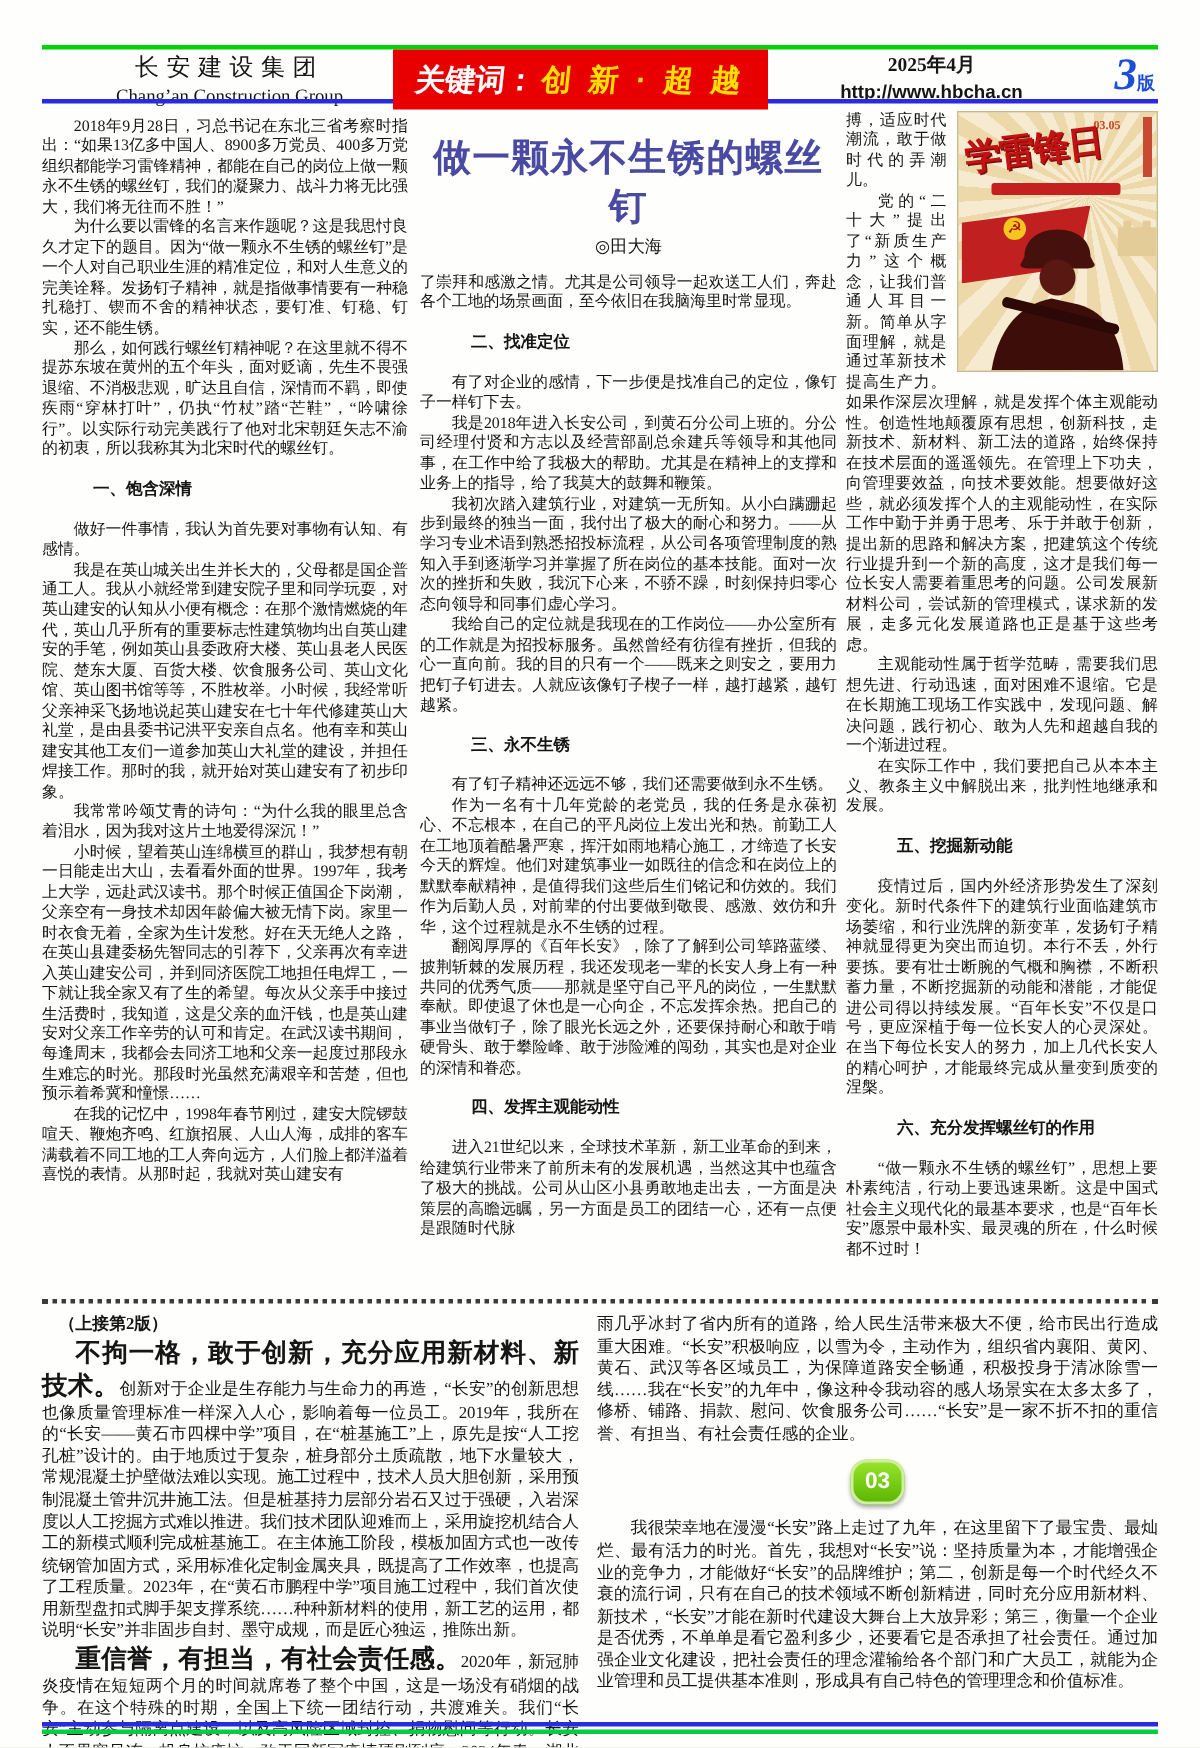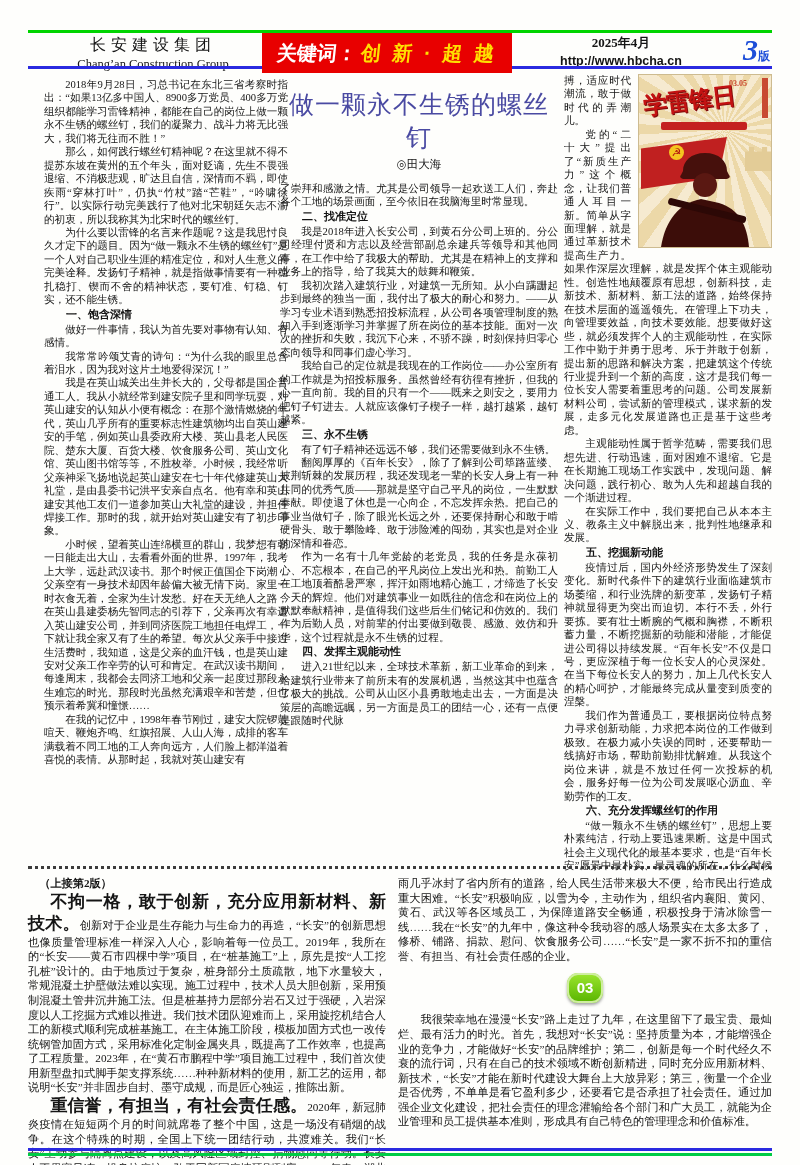--- a/index.html
+++ b/index.html
@@ -18,28 +18,28 @@
   .kw-label{color:#ffffff;transform:skewX(-6deg);}
   .kw-words{color:#ffe000;letter-spacing:3px;transform:skewX(-6deg);}
   .dateurl{position:absolute;left:498px;top:1px;width:190px;text-align:center;font-weight:bold;}
   .m-date{font-size:13px;}
   .m-url{font-size:12.5px;margin-top:2px;font-family:"Liberation Sans","DejaVu Sans",sans-serif;}
   .pageno{position:absolute;right:2px;top:2px;color:#1d4ed8;white-space:nowrap;}
   .pageno .num{font-size:30px;font-style:italic;font-weight:bold;line-height:30px;}
   .pageno .suf{font-size:12px;font-weight:bold;}
   
   .col{position:absolute;overflow:hidden;}
-  .col1{left:44px;top:78px;width:244px;height:792px;}
+  .col1{left:28px;top:78px;width:244px;height:792px;}
   .col2{left:280px;top:80px;width:278px;height:790px;}
   .col3{left:564px;top:74px;width:208px;height:800px;}
   p.para{margin:0;text-indent:2em;text-align:justify;font-size:10.6px;line-height:1.27;}
   p.para.ni{text-indent:0;}
-  p.sec-head{margin:0;text-indent:2em;font-weight:bold;font-size:11px;line-height:1.45;
+  p.sec-head{margin:12px;text-indent:2em;font-weight:bold;font-size:11px;line-height:1.45;
              font-family:"Liberation Sans","DejaVu Sans",sans-serif;}
-  .title{margin:8px 0 3px;text-align:center;font-size:25px;font-weight:normal;color:#4a4aa2;
+  .title{margin:8px 0 3px;text-align:center;font-size:25px;font-weight:bold;color:#4a4aa2;
          letter-spacing:1px;font-family:"Liberation Sans","DejaVu Sans",sans-serif;}
   .author{margin:0 0 10px;text-align:center;font-weight:normal;font-size:11.5px;}
   
   .poster{position:relative;float:right;width:132px;height:172px;margin:0 0 5px 7px;overflow:hidden;
           border:1px solid #cdbb90;
           background:repeating-conic-gradient(from -100deg at 65% 32%, #f6ead0 0 7deg, #ecd8a8 7deg 14deg);}
   .poster-date{position:absolute;top:4px;right:24px;color:#c8452c;font-size:8px;font-weight:bold;}
   .poster-side{position:absolute;top:3px;right:3px;width:6px;height:40px;background:#c84a32;}
   .poster-title{position:absolute;top:12px;left:4px;width:122px;color:#c31212;font-weight:bold;font-size:24px;
                 line-height:1;letter-spacing:-1px;transform:rotate(-7deg);
@@ -89,43 +89,44 @@
       <div class="m-url">http://www.hbcha.cn</div>
     </div>
     <div class="pageno">
       <span class="num">3</span><span class="suf">版</span>
     </div>
   </div>
   <div class="rule-blue-top"></div>
 
   <div class="col col1">
       <p class="para">2018年9月28日，习总书记在东北三省考察时指出：“如果13亿多中国人、8900多万党员、400多万党组织都能学习雷锋精神，都能在自己的岗位上做一颗永不生锈的螺丝钉，我们的凝聚力、战斗力将无比强大，我们将无往而不胜！”</p>
+      <p class="para">为什么要以雷锋的名言来作题呢？这是我思忖良久才定下的题目。因为“做一颗永不生锈的螺丝钉”是一个人对自己职业生涯的精准定位，和对人生意义的完美诠释。发扬钉子精神，就是指做事情要有一种稳扎稳打、锲而不舍的精神状态，要钉准、钉稳、钉实，还不能生锈。</p>
       <p class="para">那么，如何践行螺丝钉精神呢？在这里就不得不提苏东坡在黄州的五个年头，面对贬谪，先生不畏强退缩、不消极悲观，旷达且自信，深情而不羁，即使疾雨“穿林打叶”，仍执“竹杖”踏“芒鞋”，“吟啸徐行”。以实际行动完美践行了他对北宋朝廷矢志不渝的初衷，所以我称其为北宋时代的螺丝钉。</p>
-      <p class="para">为什么要以雷锋的名言来作题呢？这是我思忖良久才定下的题目。因为“做一颗永不生锈的螺丝钉”是一个人对自己职业生涯的精准定位，和对人生意义的完美诠释。发扬钉子精神，就是指做事情要有一种稳扎稳打、锲而不舍的精神状态，要钉准、钉稳、钉实，还不能生锈。</p>
       <p class="sec-head">一、饱含深情</p>
       <p class="para">做好一件事情，我认为首先要对事物有认知、有感情。</p>
+      <p class="para">我是在英山城关出生并长大的，父母都是国企普通工人。我从小就经常到建安院子里和同学玩耍，对英山建安的认知从小便有概念：在那个激情燃烧的年代，英山几乎所有的重要标志性建筑物均出自英山建安的手笔，例如英山县委政府大楼、英山县老人民医院、楚东大厦、百货大楼、饮食服务公司、英山文化馆、英山图书馆等等，不胜枚举。小时候，我经常听父亲神采飞扬地说起英山建安在七十年代修建英山大礼堂，是由县委书记洪平安亲自点名。他有幸和英山建安其他工友们一道参加英山大礼堂的建设，并担任焊接工作。那时的我，就开始对英山建安有了初步印象。</p>
       <p class="para">我常常吟颂艾青的诗句：“为什么我的眼里总含着泪水，因为我对这片土地爱得深沉！”</p>
-      <p class="para">我是在英山城关出生并长大的，父母都是国企普通工人。我从小就经常到建安院子里和同学玩耍，对英山建安的认知从小便有概念：在那个激情燃烧的年代，英山几乎所有的重要标志性建筑物均出自英山建安的手笔，例如英山县委政府大楼、英山县老人民医院、楚东大厦、百货大楼、饮食服务公司、英山文化馆、英山图书馆等等，不胜枚举。小时候，我经常听父亲神采飞扬地说起英山建安在七十年代修建英山大礼堂，是由县委书记洪平安亲自点名。他有幸和英山建安其他工友们一道参加英山大礼堂的建设，并担任焊接工作。那时的我，就开始对英山建安有了初步印象。</p>
       <p class="para">小时候，望着英山连绵横亘的群山，我梦想有朝一日能走出大山，去看看外面的世界。1997年，我考上大学，远赴武汉读书。那个时候正值国企下岗潮，父亲空有一身技术却因年龄偏大被无情下岗。家里一时衣食无着，全家为生计发愁。好在天无绝人之路，在英山县建委杨先智同志的引荐下，父亲再次有幸进入英山建安公司，并到同济医院工地担任电焊工，一下就让我全家又有了生的希望。每次从父亲手中接过生活费时，我知道，这是父亲的血汗钱，也是英山建安对父亲工作辛劳的认可和肯定。在武汉读书期间，每逢周末，我都会去同济工地和父亲一起度过那段永生难忘的时光。那段时光虽然充满艰辛和苦楚，但也预示着希冀和憧憬……</p>
       <p class="para">在我的记忆中，1998年春节刚过，建安大院锣鼓喧天、鞭炮齐鸣、红旗招展、人山人海，成排的客车满载着不同工地的工人奔向远方，人们脸上都洋溢着喜悦的表情。从那时起，我就对英山建安有</p>
     </div>
 
   <div class="col col2">
     <h1 class="title">做一颗永不生锈的螺丝钉</h1>
     <div class="author">◎田大海</div>
     <div>
         <p class="para ni">了崇拜和感激之情。尤其是公司领导一起欢送工人们，奔赴各个工地的场景画面，至今依旧在我脑海里时常显现。</p>
         <p class="sec-head">二、找准定位</p>
+        <p class="para">有了对企业的感情，下一步便是找准自己的定位，像钉子一样钉下去。</p>
         <p class="para">我是2018年进入长安公司，到黄石分公司上班的。分公司经理付贤和方志以及经营部副总余建兵等领导和其他同事，在工作中给了我极大的帮助。尤其是在精神上的支撑和业务上的指导，给了我莫大的鼓舞和鞭策。</p>
         <p class="para">我初次踏入建筑行业，对建筑一无所知。从小白蹒跚起步到最终的独当一面，我付出了极大的耐心和努力。——从学习专业术语到熟悉招投标流程，从公司各项管理制度的熟知入手到逐渐学习并掌握了所在岗位的基本技能。面对一次次的挫折和失败，我沉下心来，不骄不躁，时刻保持归零心态向领导和同事们虚心学习。</p>
         <p class="para">我给自己的定位就是我现在的工作岗位——办公室所有的工作就是为招投标服务。虽然曾经有彷徨有挫折，但我的心一直向前。我的目的只有一个——既来之则安之，要用力把钉子钉进去。人就应该像钉子楔子一样，越打越紧，越钉越紧。</p>
         <p class="sec-head">三、永不生锈</p>
         <p class="para">有了钉子精神还远远不够，我们还需要做到永不生锈。</p>
+        <p class="para">作为一名有十几年党龄的老党员，我的任务是永葆初心、不忘根本，在自己的平凡岗位上发出光和热。前勤工人在工地顶着酷暑严寒，挥汗如雨地精心施工，才缔造了长安今天的辉煌。他们对建筑事业一如既往的信念和在岗位上的默默奉献精神，是值得我们这些后生们铭记和仿效的。我们作为后勤人员，对前辈的付出要做到敬畏、感激、效仿和升华，这个过程就是永不生锈的过程。</p>
         <p class="para">翻阅厚厚的《百年长安》，除了了解到公司筚路蓝缕、披荆斩棘的发展历程，我还发现老一辈的长安人身上有一种共同的优秀气质——那就是坚守自己平凡的岗位，一生默默奉献。即使退了休也是一心向企，不忘发挥余热。把自己的事业当做钉子，除了眼光长远之外，还要保持耐心和敢于啃硬骨头、敢于攀险峰、敢于涉险滩的闯劲，其实也是对企业的深情和眷恋。</p>
-        <p class="para">作为一名有十几年党龄的老党员，我的任务是永葆初心、不忘根本，在自己的平凡岗位上发出光和热。前勤工人在工地顶着酷暑严寒，挥汗如雨地精心施工，才缔造了长安今天的辉煌。他们对建筑事业一如既往的信念和在岗位上的默默奉献精神，是值得我们这些后生们铭记和仿效的。我们作为后勤人员，对前辈的付出要做到敬畏、感激、效仿和升华，这个过程就是永不生锈的过程。</p>
         <p class="sec-head">四、发挥主观能动性</p>
         <p class="para">进入21世纪以来，全球技术革新，新工业革命的到来，给建筑行业带来了前所未有的发展机遇，当然这其中也蕴含了极大的挑战。公司从山区小县勇敢地走出去，一方面是决策层的高瞻远瞩，另一方面是员工的团结一心，还有一点便是跟随时代脉</p>
       </div>
   </div>
 
   <div class="col col3">
     <div class="poster">
       <div class="poster-date">03.05</div>
       <div class="poster-side"></div>
       <div class="poster-title">学雷锋日</div>
@@ -140,21 +141,20 @@
         <rect x="14" y="56" width="80" height="7" rx="3" fill="#2c0806" transform="rotate(14 54 60)"></rect>
       </svg>
     </div>
     <div>
         <p class="para ni">搏，适应时代潮流，敢于做时代的弄潮儿。</p>
         <p class="para">党的“二十大”提出了“新质生产力”这个概念，让我们普通人耳目一新。简单从字面理解，就是通过革新技术提高生产力。如果作深层次理解，就是发挥个体主观能动性。创造性地颠覆原有思想，创新科技，走新技术、新材料、新工法的道路，始终保持在技术层面的遥遥领先。在管理上下功夫，向管理要效益，向技术要效能。想要做好这些，就必须发挥个人的主观能动性，在实际工作中勤于并勇于思考、乐于并敢于创新，提出新的思路和解决方案，把建筑这个传统行业提升到一个新的高度，这才是我们每一位长安人需要着重思考的问题。公司发展新材料公司，尝试新的管理模式，谋求新的发展，走多元化发展道路也正是基于这些考虑。</p>
         <p class="para">主观能动性属于哲学范畴，需要我们思想先进、行动迅速，面对困难不退缩。它是在长期施工现场工作实践中，发现问题、解决问题，践行初心、敢为人先和超越自我的一个渐进过程。</p>
         <p class="para">在实际工作中，我们要把自己从本本主义、教条主义中解脱出来，批判性地继承和发展。</p>
         <p class="sec-head">五、挖掘新动能</p>
         <p class="para">疫情过后，国内外经济形势发生了深刻变化。新时代条件下的建筑行业面临建筑市场萎缩，和行业洗牌的新变革，发扬钉子精神就显得更为突出而迫切。本行不丢，外行要拣。要有壮士断腕的气概和胸襟，不断积蓄力量，不断挖掘新的动能和潜能，才能促进公司得以持续发展。“百年长安”不仅是口号，更应深植于每一位长安人的心灵深处。在当下每位长安人的努力，加上几代长安人的精心呵护，才能最终完成从量变到质变的涅槃。</p>
-        <p class="para">我们作为普通员工，要根据岗位特点努力寻求创新动能，力求把本岗位的工作做到极致。在极力减小失误的同时，还要帮助一线搞好市场，帮助前勤排忧解难。从我这个岗位来讲，就是不放过任何一次投标的机会，服务好每一位为公司发展呕心沥血、辛勤劳作的工友。</p>
         <p class="sec-head">六、充分发挥螺丝钉的作用</p>
         <p class="para">“做一颗永不生锈的螺丝钉”，思想上要朴素纯洁，行动上要迅速果断。这是中国式社会主义现代化的最基本要求，也是“百年长安”愿景中最朴实、最灵魂的所在，什么时候都不过时！</p>
       </div>
   </div>
 
   <div class="dotted-rule"></div>
 
   <div class="bottom">
     <div class="bcol-left">
       <p class="continued-note">（上接第2版）</p>

